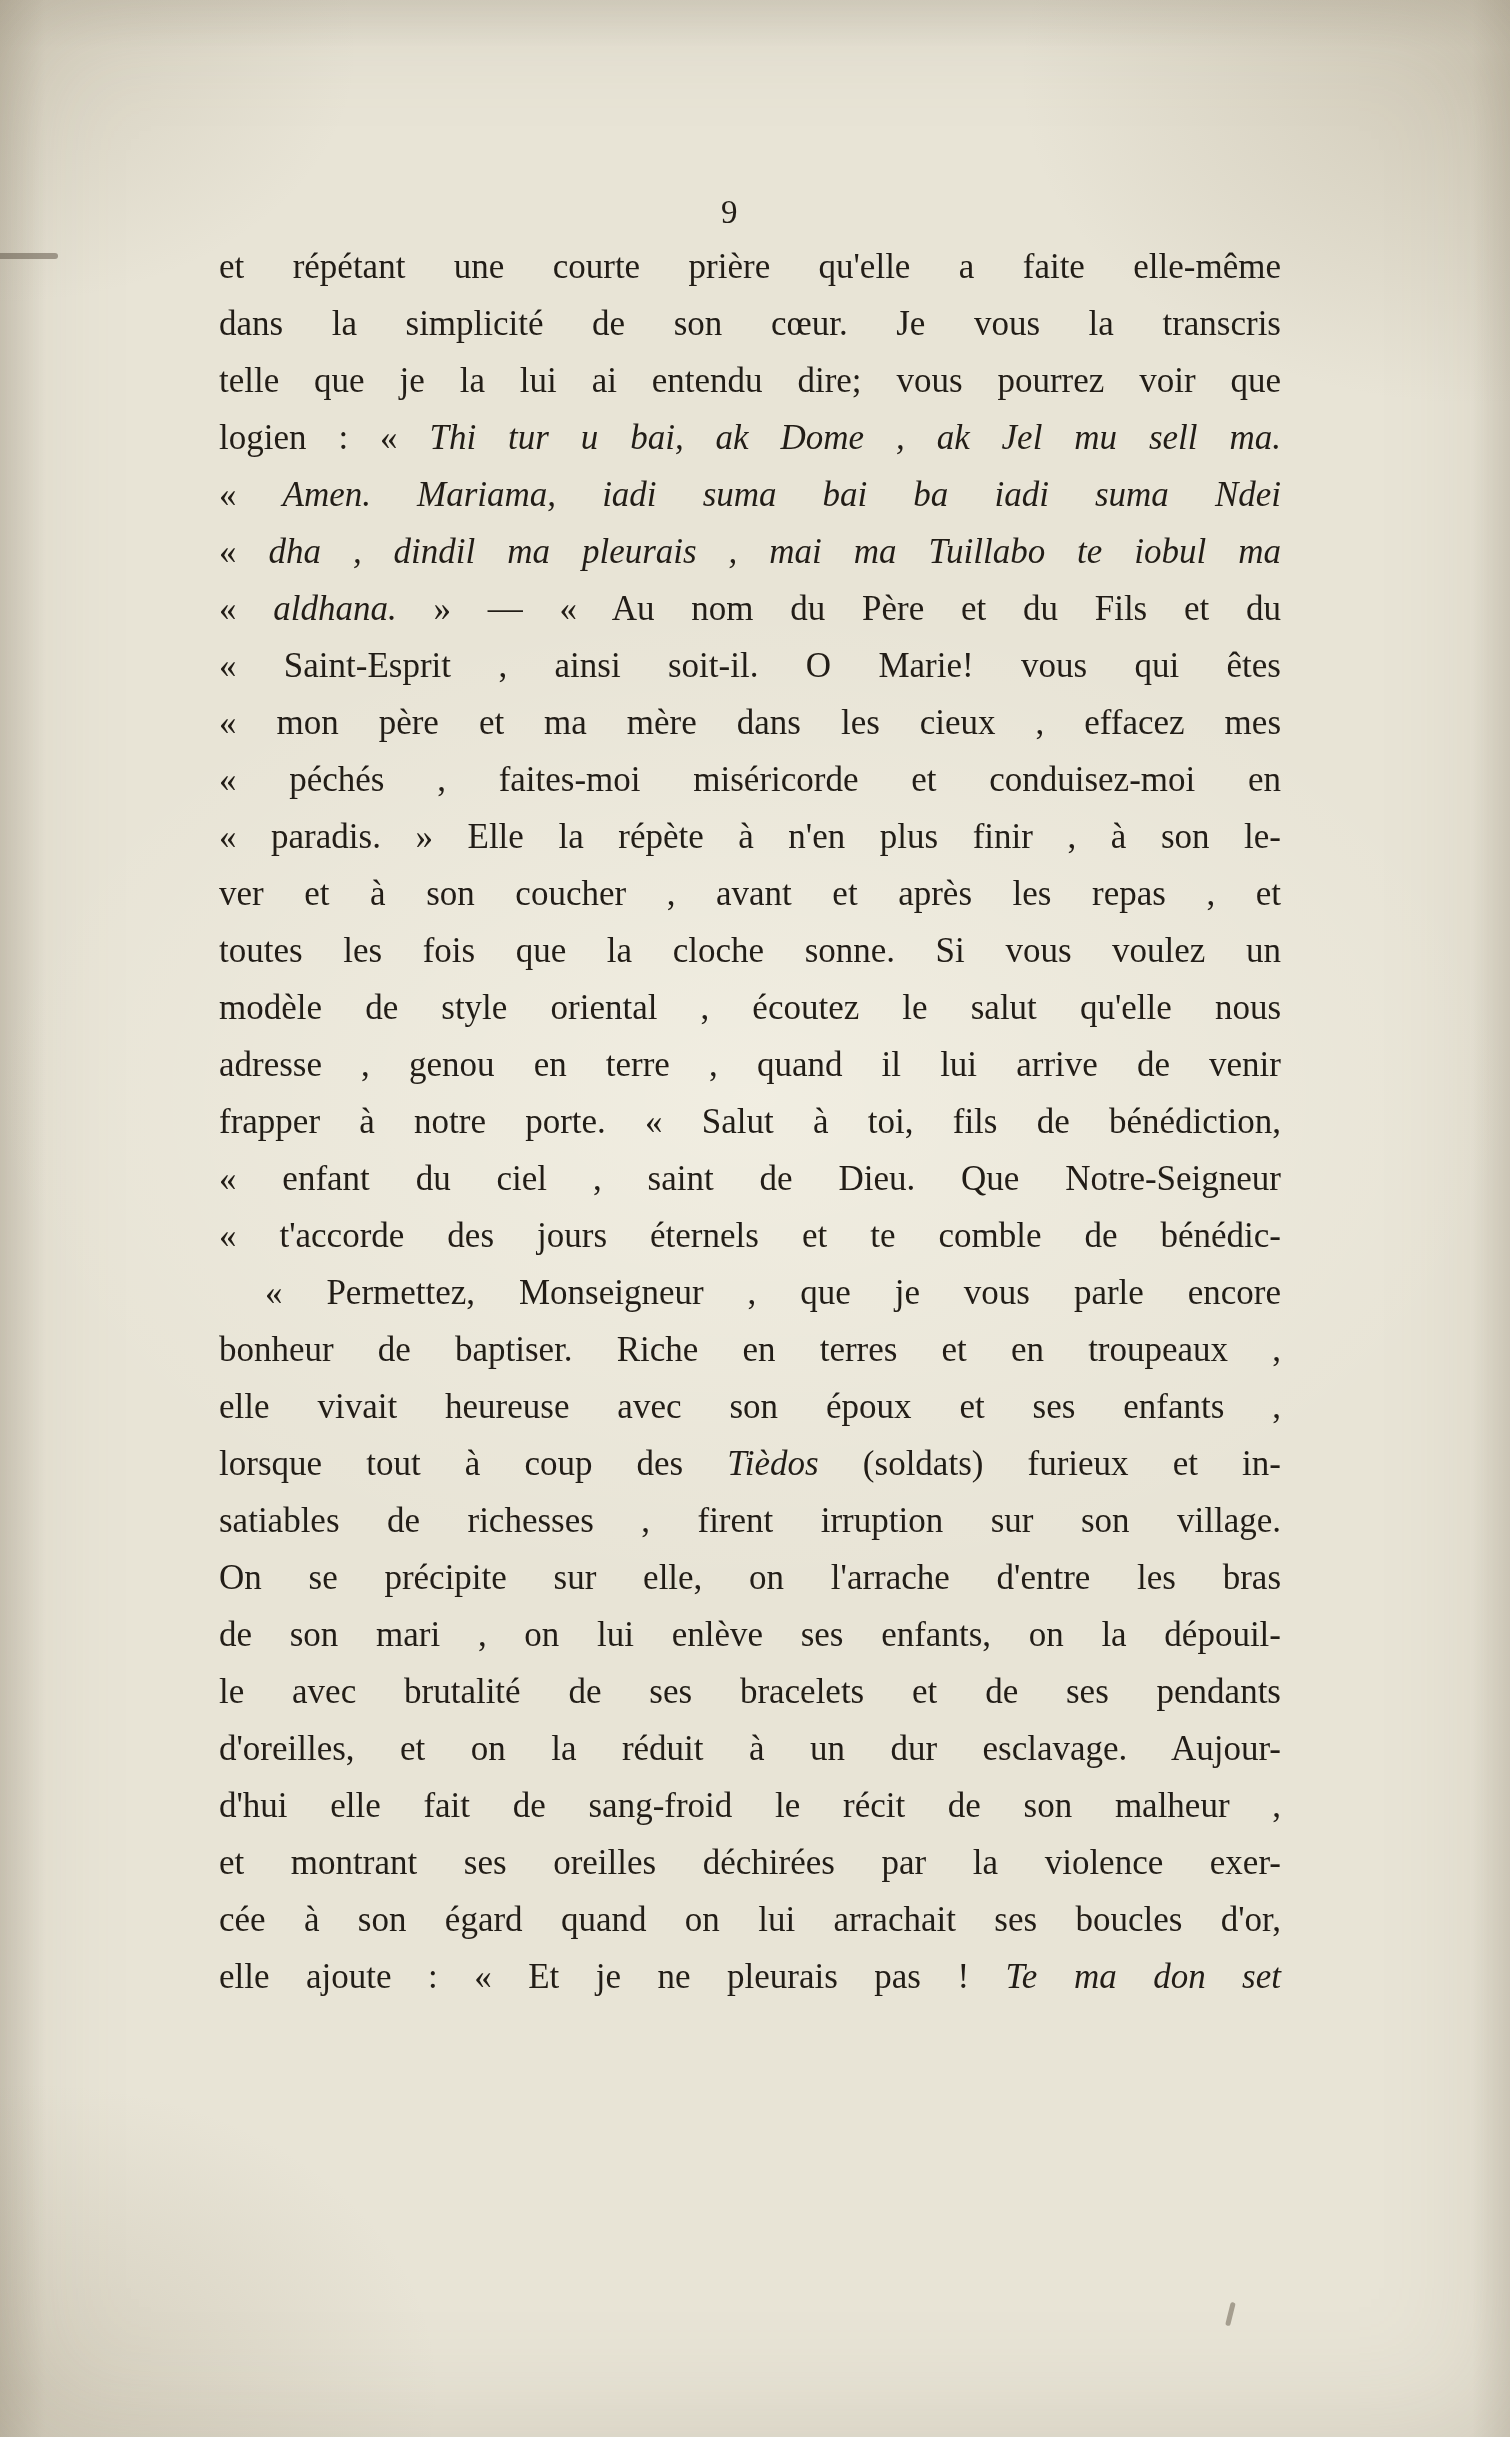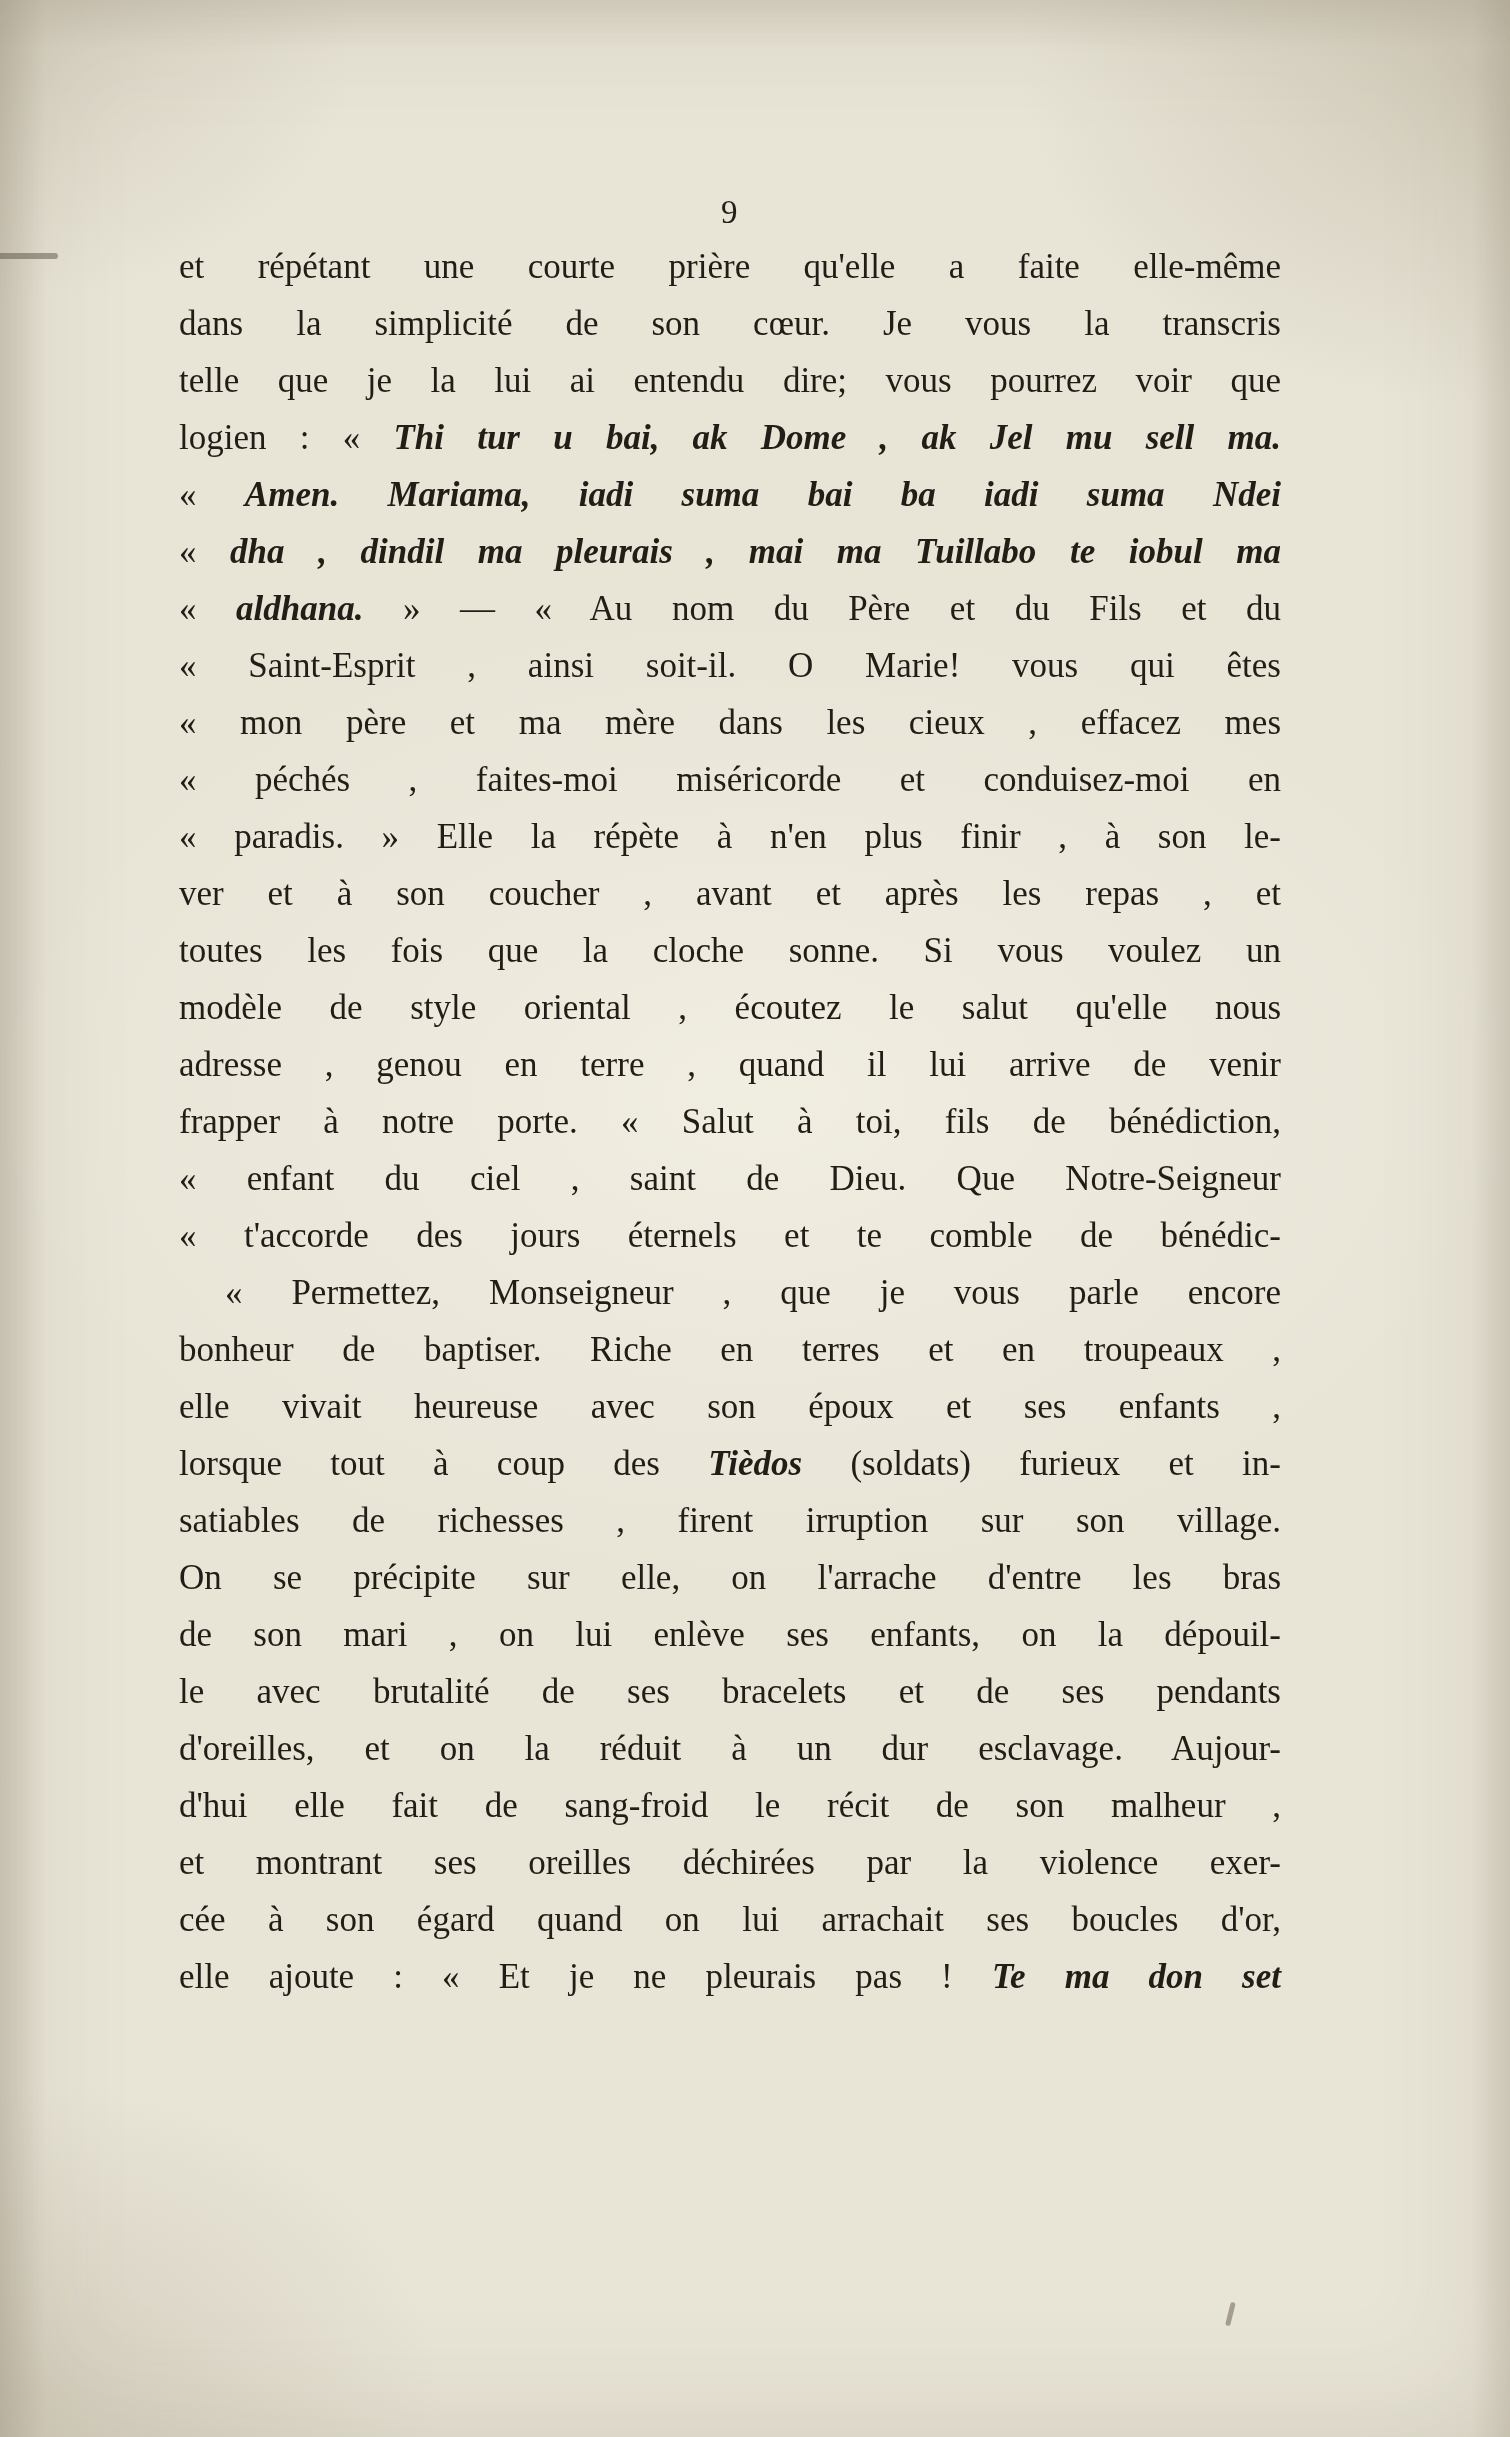--- a/index.html
+++ b/index.html
@@ -43,29 +43,30 @@
     width: 1102px;
     font-size: 35px;
     line-height: 57px;
     word-spacing: 1.6px;
   }
   .line {
     text-align: justify;
     text-align-last: justify;
     text-justify: inter-word;
     white-space: normal;
+    margin-left: 40px;
   }
   .line.short {
     text-align: left;
     text-align-last: left;
   }
   .line.indent {
     text-indent: 46px;
   }
-  .it { font-style: italic; font-weight: bold; }
+  .it { font-style: italic; }
   .artifact {
     position: absolute;
     background: rgba(85,74,58,0.55);
   }
   .artifact.dash {
     left: -7.9px;
     top: 253px;
     width: 66px;
     height: 5.5px;
     border-radius: 3.1px;

